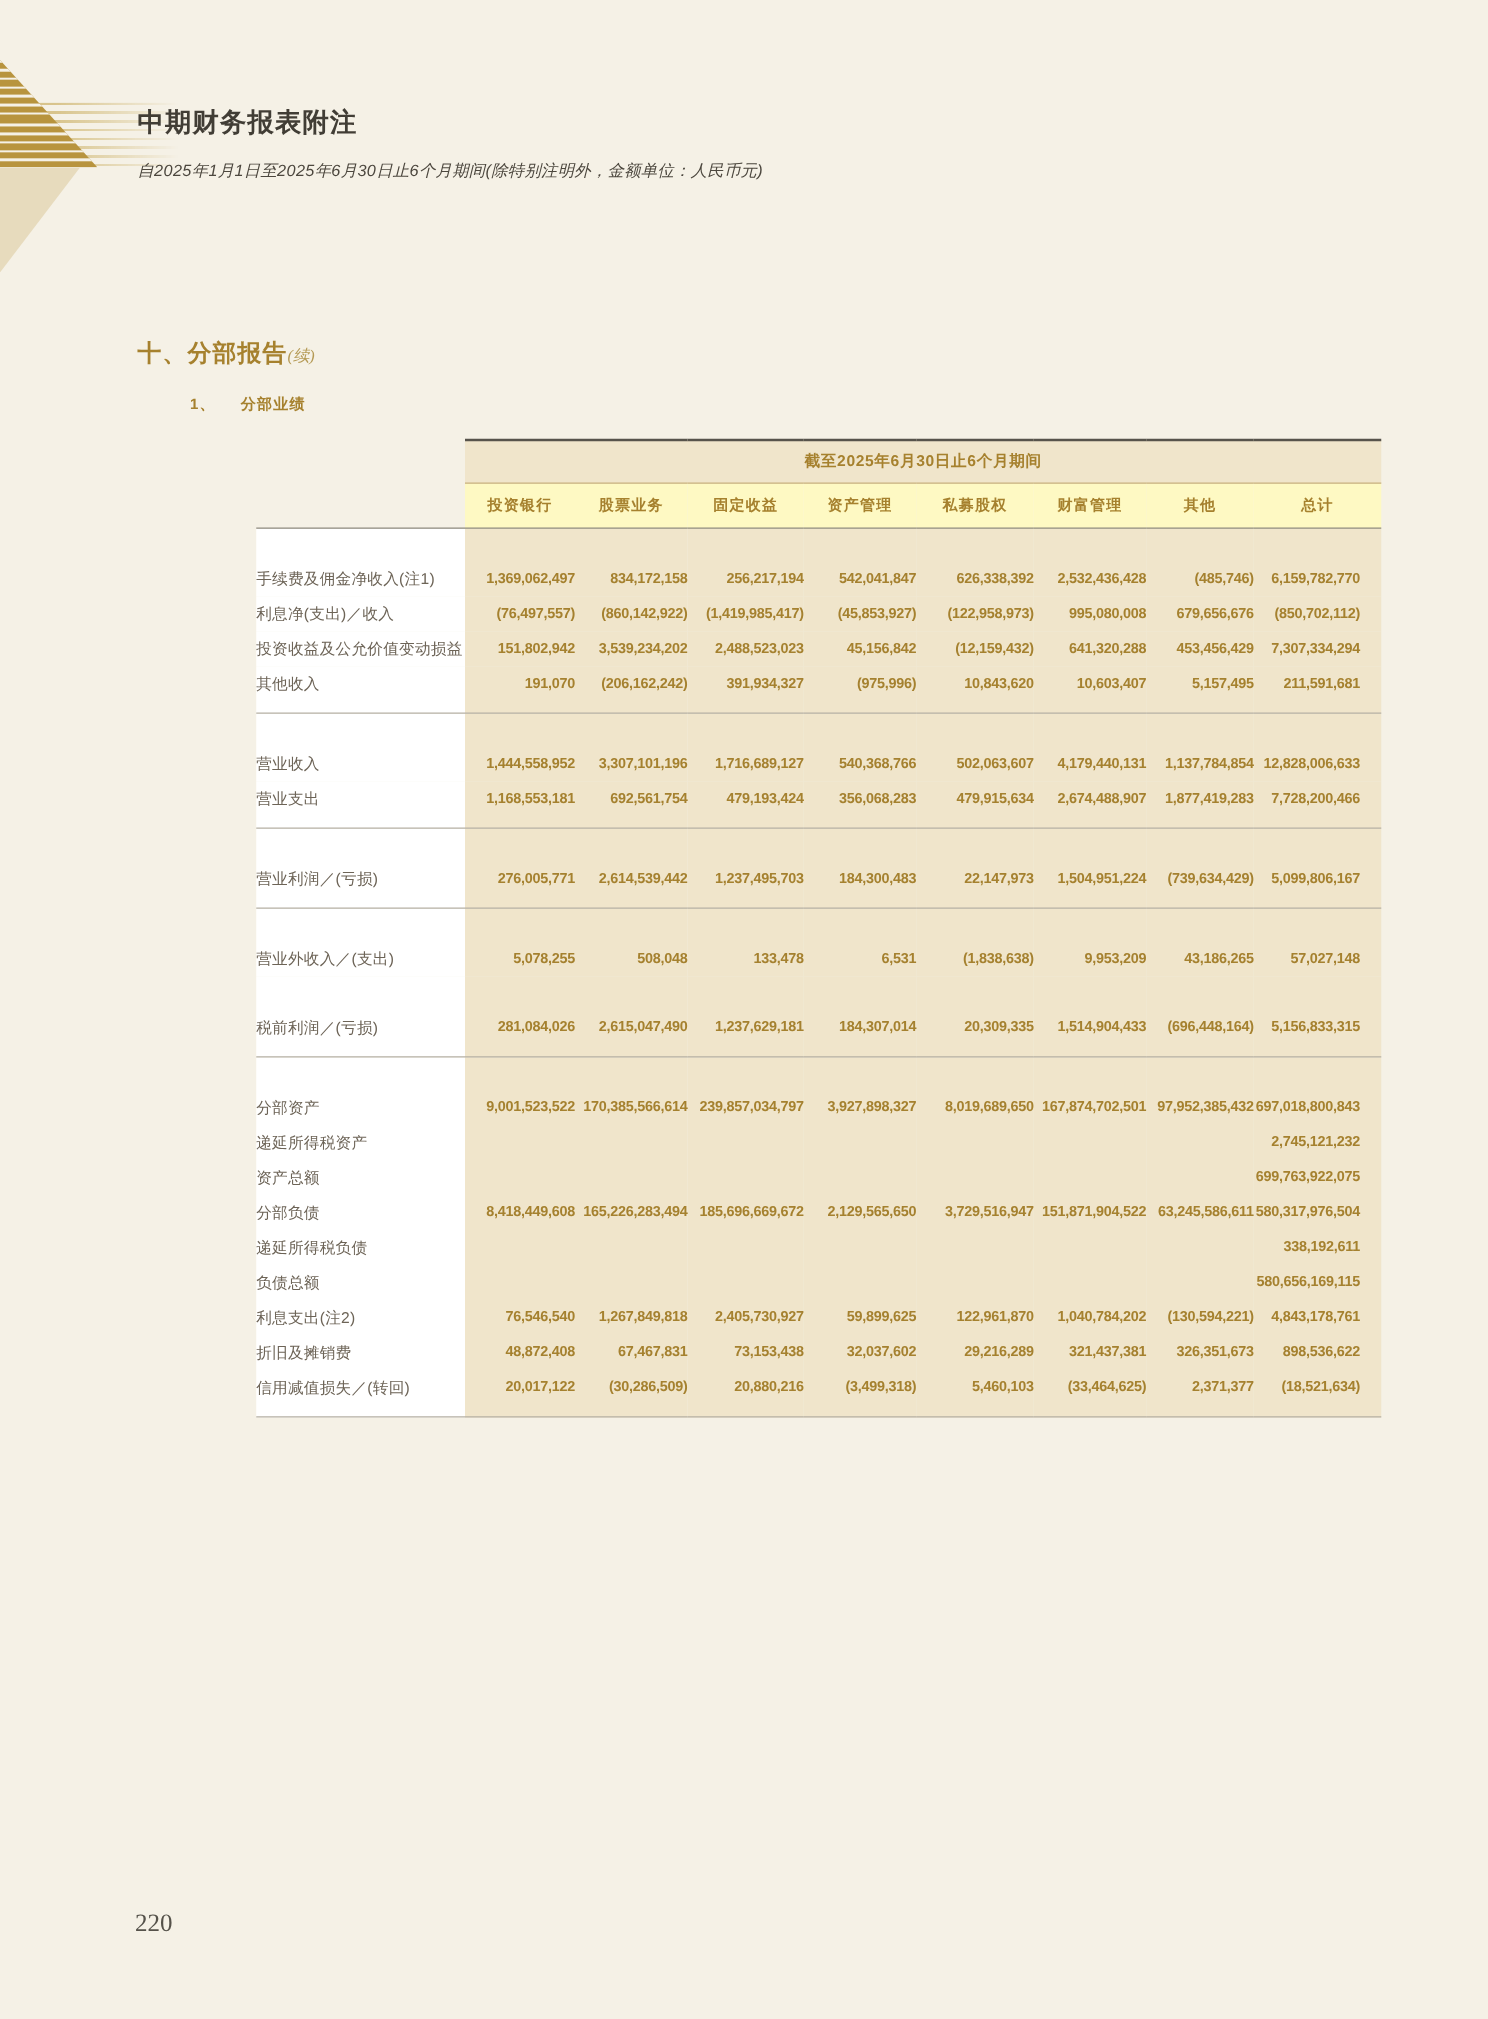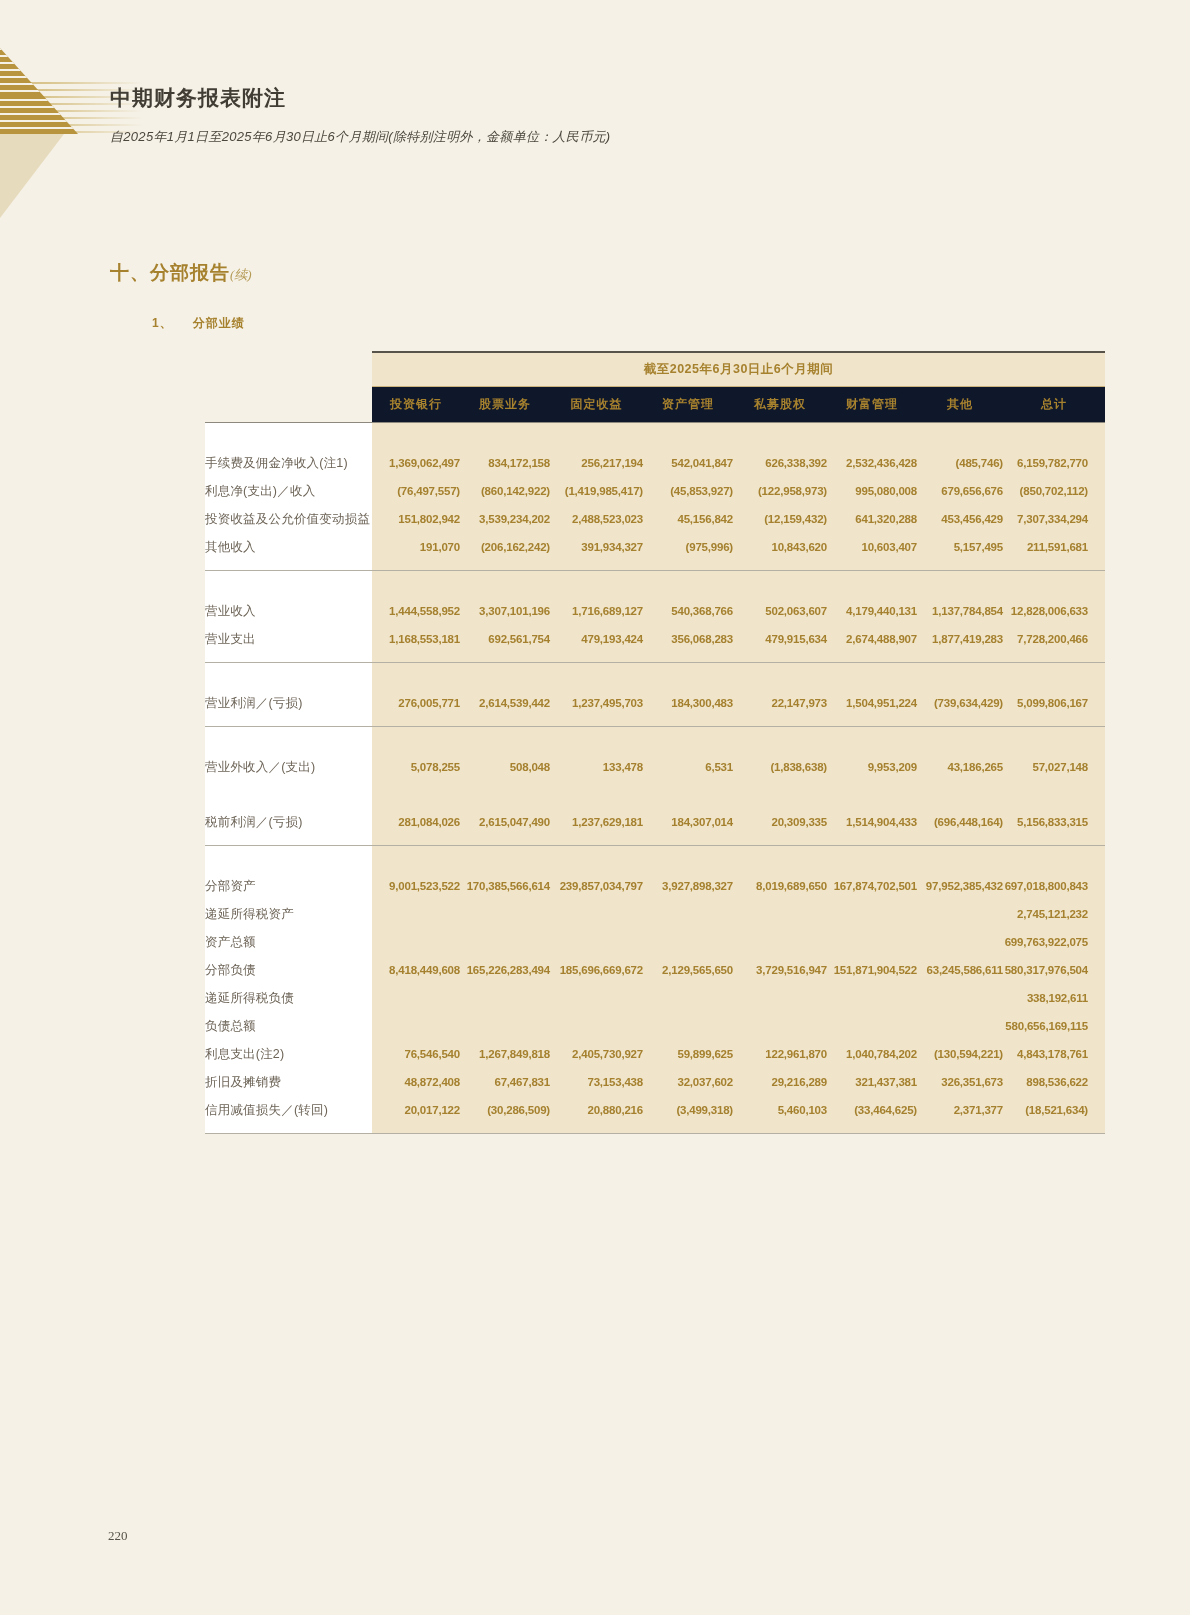--- a/index.html
+++ b/index.html
@@ -28,54 +28,54 @@
   .deco .tri-beige{
     position:absolute;left:0;top:86px;width:64px;height:84px;
     background:#e7dbbd;
     clip-path:polygon(0 0,100% 0,0 100%);
   }
   
   .hdr{position:absolute;left:110px;top:84px;}
   .hdr .title{font-size:21px;font-weight:bold;color:#413d35;letter-spacing:1px;}
   .hdr .subtitle{margin-top:16px;font-size:13px;font-style:italic;color:#4c473e;letter-spacing:.3px;}
   
-  .section{position:absolute;left:110px;top:260px;font-size:19px;font-weight:bold;color:#a6812e;letter-spacing:1px;font-family:Liberation Serif, serif;}
+  .section{position:absolute;left:110px;top:270px;font-size:19px;font-weight:bold;color:#a6812e;letter-spacing:1px;font-family:Liberation Serif, serif;}
   .section .cont{font-size:13px;font-weight:normal;font-style:italic;color:#b59a55;letter-spacing:0;}
   .subsection{position:absolute;left:152px;top:315px;font-size:12px;font-weight:bold;color:#a6812e;letter-spacing:1px;}
   .subsection .num{margin-right:20px;}
   
   .tablewrap{position:absolute;left:205px;top:351px;width:784px;}
   table{border-collapse:collapse;table-layout:fixed;width:900px;}
   td,th{margin:0;padding:0;vertical-align:middle;overflow:visible;}
   td.spacer{background:transparent;}
   td.period{
     background:#f0e5cb;border-top:2px solid #57534b;border-bottom:1px solid #c9b27c;
     text-align:center;font-size:12.5px;font-weight:bold;color:#a6812e;
     height:33px;letter-spacing:.5px;
   }
   tr.cols th{
-    background:#0f172a;text-align:center;font-size:12px;font-weight:bold;color:#a6812e;
+    background:#fef9c3;text-align:center;font-size:12px;font-weight:bold;color:#a6812e;
     height:35px;border-bottom:1px solid #8d897f;letter-spacing:1px;
   }
   tr.cols td.spacer{border-bottom:1px solid #8d897f;}
   td.label{
     background:#ffffff;font-size:12.5px;color:#6d6457;text-align:left;
     white-space:nowrap;letter-spacing:.2px;margin-top:44px;
   }
   td.num{
     background:#f0e5cb;font-size:11.5px;font-weight:bold;color:#a5812f;
     text-align:right;white-space:nowrap;letter-spacing:-0.2px;
   }
   td.num:last-child{padding-right:17px;}
   tbody tr td{height:28px;}
   tbody tr.first td{padding-top:26px;}
   tbody tr.last td{padding-bottom:9px;border-bottom:1px solid #b5b0a4;}
   tbody tr.gap td{padding-top:27px;}
   
-  .pagenum{position:absolute;left:108px;top:1528px;font-family:"Liberation Serif",serif;font-size:13px;color:#55524a;}
+  .pagenum{position:absolute;left:108px;top:1528px;font-family:"Liberation Serif",serif;font-size:20px;color:#55524a;}
 </style>
 </head>
 <body>
 
 <div class="deco">
   <div class="stripes"></div>
   <div class="tri-gold"></div>
   <div class="tri-beige"></div>
 </div>
 

